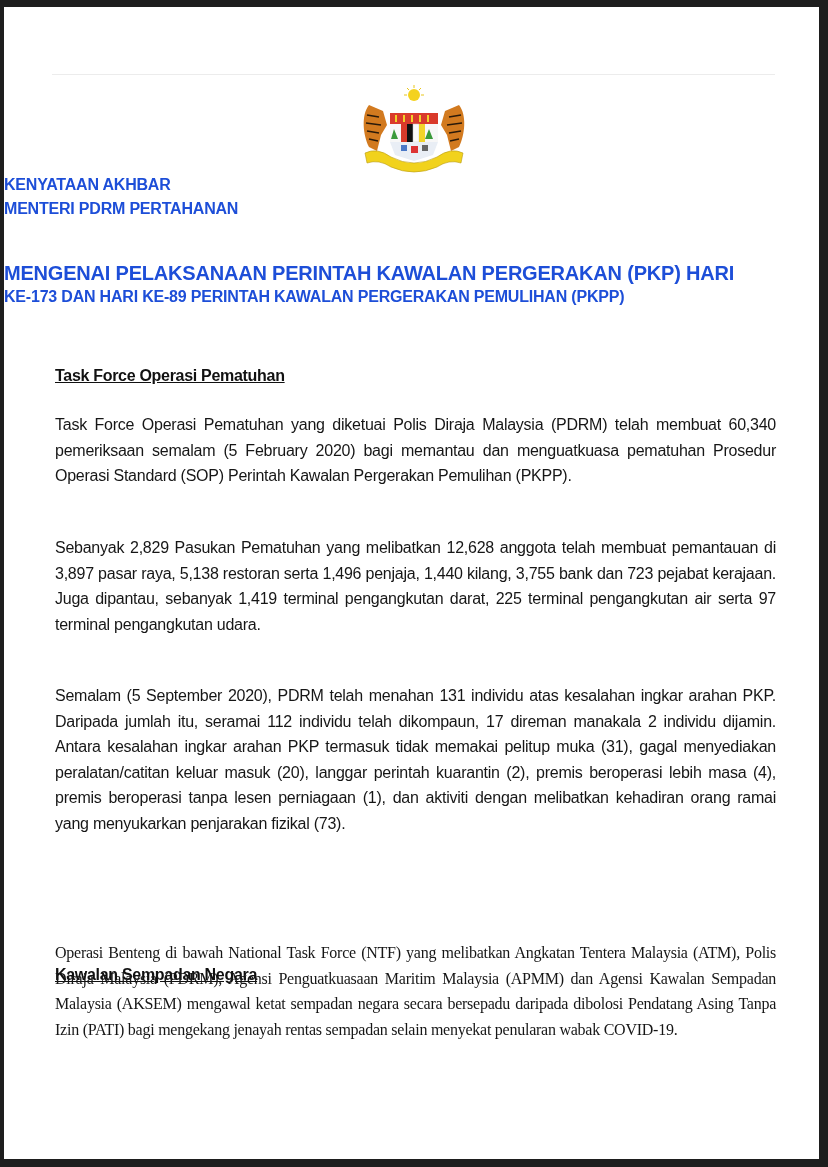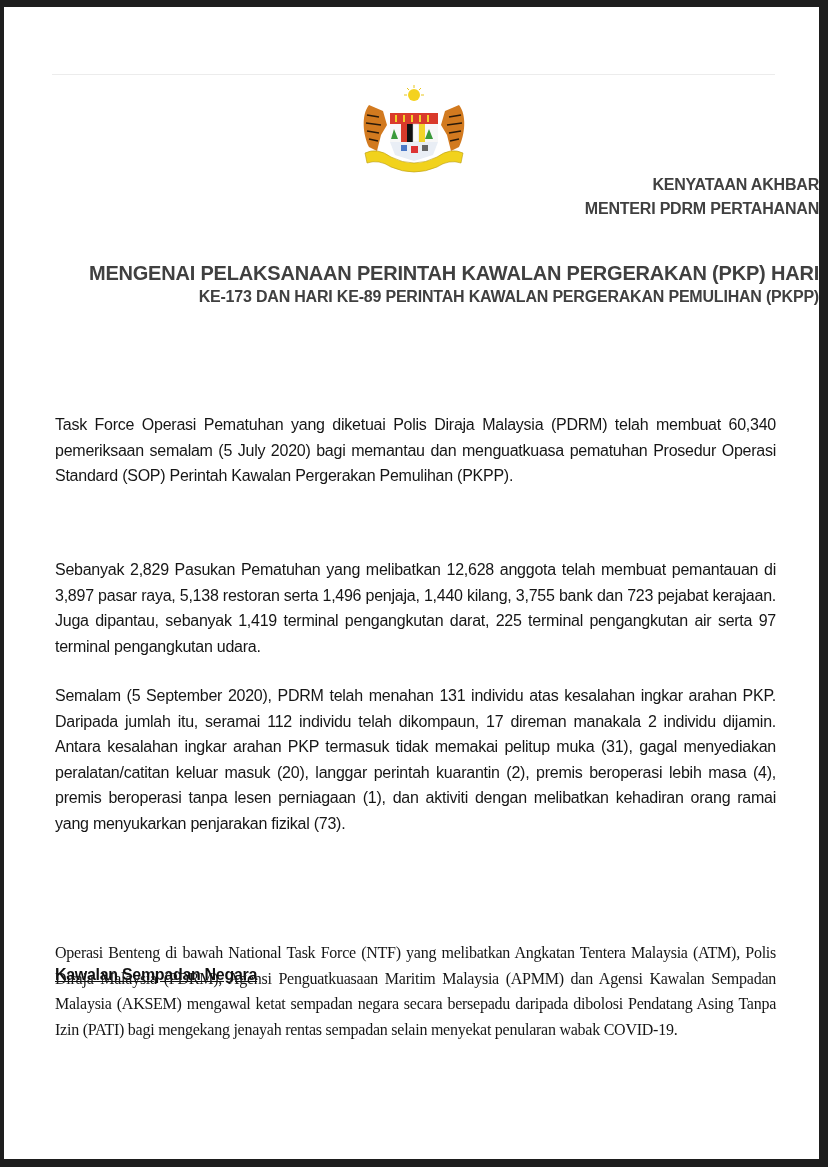--- a/index.html
+++ b/index.html
@@ -23,23 +23,23 @@
     background: #ececec;
   }
   .crest {
     position: absolute;
     left: 353px; top: 78px;
     width: 114px; height: 88px;
   }
   .center-title {
     position: absolute;
     left: 0; width: 815px;
-    text-align: right;
+    text-align: left;
     font-weight: bold;
-    color: #404040;
+    color: #1d4ed8;
     font-size: 16px;
     letter-spacing: -0.2px;
   }
   .t1 { top: 169px; }
   .t2 { top: 193px; }
   .t3 { top: 255px; font-size: 20px; }
   .t4 { top: 281px; font-size: 16px; }
   .section-heading {
     position: absolute;
     left: 51px;
@@ -54,21 +54,21 @@
   .para {
     position: absolute;
     left: 51px; width: 721px;
     color: #161616;
     font-size: 16px;
     line-height: 25.6px;
     text-align: justify;
     letter-spacing: -0.25px;
   }
   .p1 { top: 405px; }
-  .p2 { top: 528px; margin-top: 22px; }
+  .p2 { top: 528px; }
   .p3 { top: 676px; }
   .p4 { top: 933px; font-family: Liberation Serif, serif; }
 </style>
 </head>
 <body>
 
 <div class="page">
   <div class="rule"></div>
 
   <svg class="crest" viewBox="0 0 114 88">
@@ -119,19 +119,20 @@
     <rect x="65" y="60" width="6" height="6" fill="#666"></rect>
 
     <path d="M8 68 Q20 62 34 72 Q57 84 80 72 Q94 62 106 68 L104 78 Q92 74 80 82 Q57 92 34 82 Q22 74 10 78 Z" fill="#f1d21c" stroke="#b89b10" stroke-width="0.6"></path>
   </svg>
 
   <div class="center-title t1">KENYATAAN AKHBAR</div>
   <div class="center-title t2">MENTERI PDRM PERTAHANAN</div>
   <div class="center-title t3">MENGENAI PELAKSANAAN PERINTAH KAWALAN PERGERAKAN (PKP) HARI</div>
   <div class="center-title t4">KE-173 DAN HARI KE-89 PERINTAH KAWALAN PERGERAKAN PEMULIHAN (PKPP)</div>
 
-  <div class="para p1">Task Force Operasi Pematuhan yang diketuai Polis Diraja Malaysia (PDRM) telah membuat 60,340 pemeriksaan semalam (5 July 2020) bagi memantau dan menguatkuasa pematuhan Prosedur Operasi Standard (SOP) Perintah Kawalan Pergerakan Pemulihan (PKPP).</div>
+  <div class="section-heading h1">Task Force Operasi Pematuhan</div>
+  <div class="para p1">Task Force Operasi Pematuhan yang diketuai Polis Diraja Malaysia (PDRM) telah membuat 60,340 pemeriksaan semalam (5 February 2020) bagi memantau dan menguatkuasa pematuhan Prosedur Operasi Standard (SOP) Perintah Kawalan Pergerakan Pemulihan (PKPP).</div>
   <div class="para p2">Sebanyak 2,829 Pasukan Pematuhan yang melibatkan 12,628 anggota telah membuat pemantauan di 3,897 pasar raya, 5,138 restoran serta 1,496 penjaja, 1,440 kilang, 3,755 bank dan 723 pejabat kerajaan. Juga dipantau, sebanyak 1,419 terminal pengangkutan darat, 225 terminal pengangkutan air serta 97 terminal pengangkutan udara.</div>
   <div class="para p3">Semalam (5 September 2020), PDRM telah menahan 131 individu atas kesalahan ingkar arahan PKP. Daripada jumlah itu, seramai 112 individu telah dikompaun, 17 direman manakala 2 individu dijamin. Antara kesalahan ingkar arahan PKP termasuk tidak memakai pelitup muka (31), gagal menyediakan peralatan/catitan keluar masuk (20), langgar perintah kuarantin (2), premis beroperasi lebih masa (4), premis beroperasi tanpa lesen perniagaan (1), dan aktiviti dengan melibatkan kehadiran orang ramai yang menyukarkan penjarakan fizikal (73).</div>
 
   <div class="section-heading h2">Kawalan Sempadan Negara</div>
   <div class="para p4">Operasi Benteng di bawah National Task Force (NTF) yang melibatkan Angkatan Tentera Malaysia (ATM), Polis Diraja Malaysia (PDRM), Agensi Penguatkuasaan Maritim Malaysia (APMM) dan Agensi Kawalan Sempadan Malaysia (AKSEM) mengawal ketat sempadan negara secara bersepadu daripada dibolosi Pendatang Asing Tanpa Izin (PATI) bagi mengekang jenayah rentas sempadan selain menyekat penularan wabak COVID-19.</div>
 </div>
 
 </body></html>

